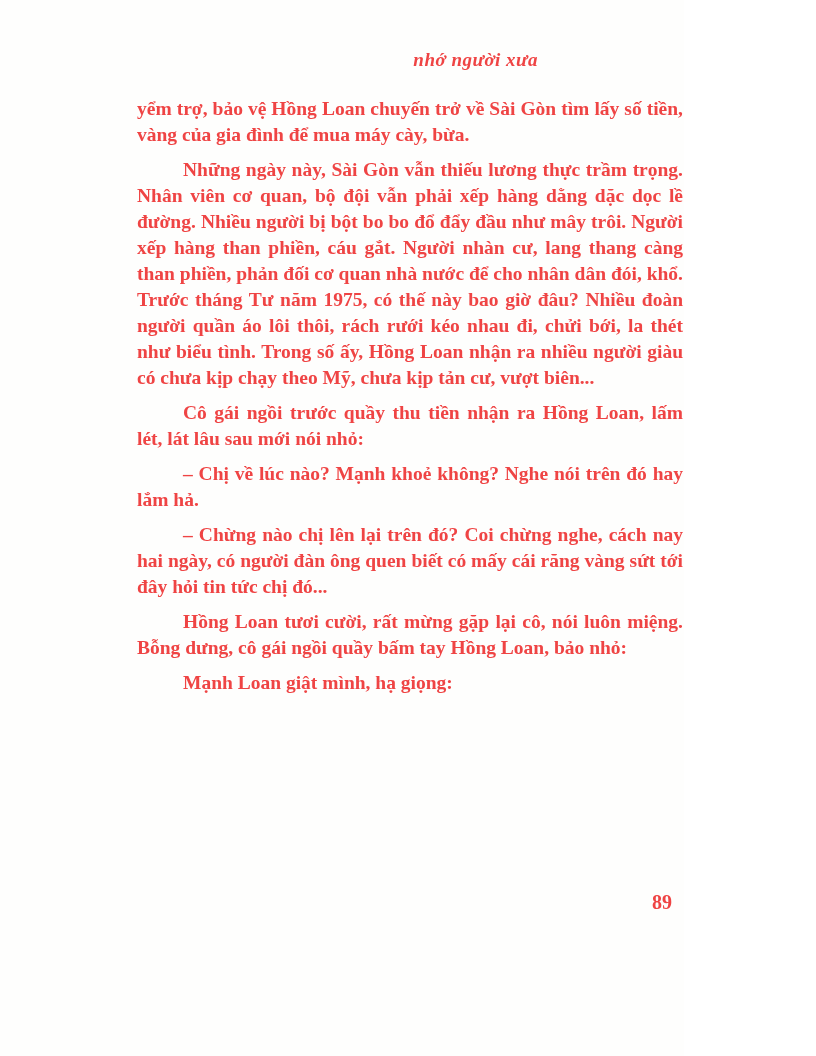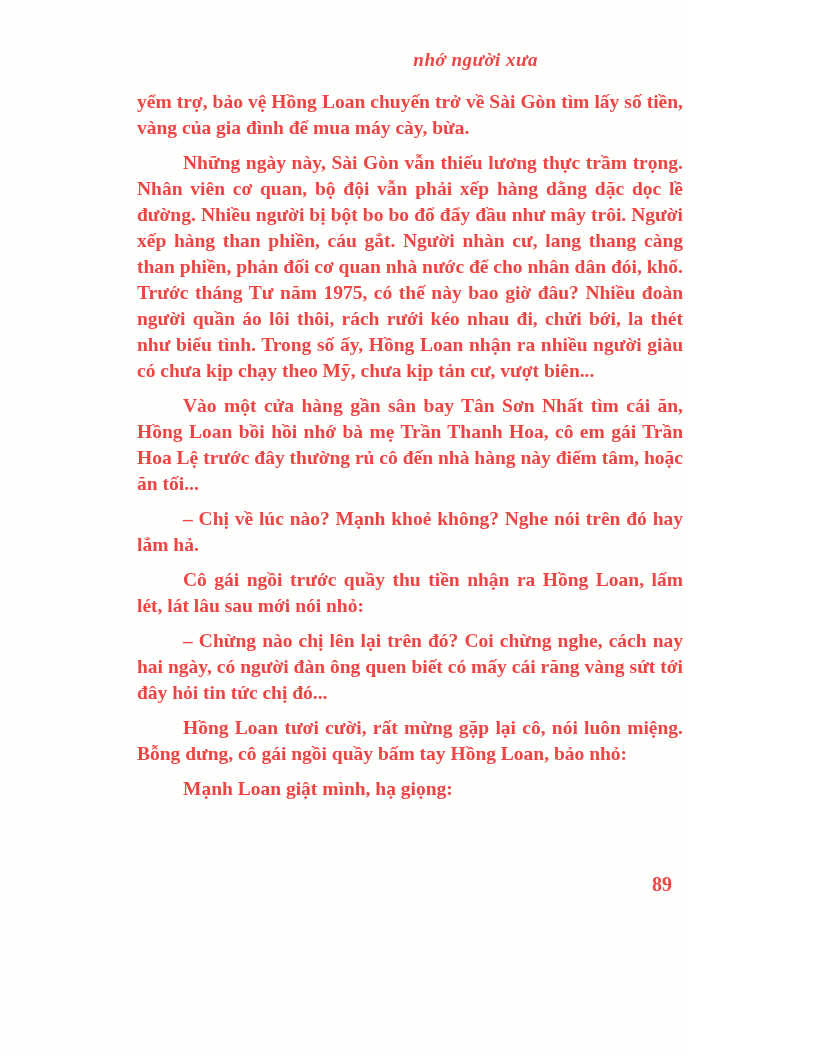--- a/index.html
+++ b/index.html
@@ -22,55 +22,54 @@
     right: 146px;
     font-size: 19px;
     font-weight: 700;
     font-style: italic;
     letter-spacing: 0.5px;
     white-space: nowrap;
   }
   .text-block {
     position: absolute;
     left: 137px;
-    top: 89px;
+    top: 96px;
     width: 546px;
     font-size: 19.5px;
     line-height: 26px;
     font-weight: 700;
     text-align: justify;
   }
   .text-block p {
     margin: 0 0 9px 0;
     text-indent: 46px;
   }
   .text-block p.continuation {
     text-indent: 0;
   }
   .page-number {
     position: absolute;
     left: 652px;
-    top: 873px;
+    top: 891px;
     font-size: 20px;
     font-weight: 700;
   }
 </style>
 </head>
 <body>
 
 <div class="page">
 
   <div class="running-header">nhớ người xưa</div>
 
   <div class="text-block">
     <p class="continuation">yểm trợ, bảo vệ Hồng Loan chuyến trở về Sài Gòn tìm lấy số tiền, vàng của gia đình để mua máy cày, bừa.</p>
     <p>Những ngày này, Sài Gòn vẫn thiếu lương thực trầm trọng. Nhân viên cơ quan, bộ đội vẫn phải xếp hàng dằng dặc dọc lề đường. Nhiều người bị bột bo bo đổ đẩy đầu như mây trôi. Người xếp hàng than phiền, cáu gắt. Người nhàn cư, lang thang càng than phiền, phản đối cơ quan nhà nước để cho nhân dân đói, khổ. Trước tháng Tư năm 1975, có thế này bao giờ đâu? Nhiều đoàn người quần áo lôi thôi, rách rưới kéo nhau đi, chửi bới, la thét như biểu tình. Trong số ấy, Hồng Loan nhận ra nhiều người giàu có chưa kịp chạy theo Mỹ, chưa kịp tản cư, vượt biên...</p>
-    <p>Vào một cửa hàng gần sân bay Tân Sơn Nhất tìm cái ăn, Hồng Loan bồi hồi nhớ bà mẹ Trần Thanh Hoa, cô em gái Trần Hoa Lệ trước đây thường rủ cô đến nhà hàng này điểm tâm, hoặc ăn tối...</p>
+    <p>Cô gái ngồi trước quầy thu tiền nhận ra Hồng Loan, lấm lét, lát lâu sau mới nói nhỏ:</p>
     <p>– Chị về lúc nào? Mạnh khoẻ không? Nghe nói trên đó hay lắm hả.</p>
-    <p>Cô gái ngồi trước quầy thu tiền nhận ra Hồng Loan, lấm lét, lát lâu sau mới nói nhỏ:</p>
     <p>– Chừng nào chị lên lại trên đó? Coi chừng nghe, cách nay hai ngày, có người đàn ông quen biết có mấy cái răng vàng sứt tới đây hỏi tin tức chị đó...</p>
     <p>Hồng Loan tươi cười, rất mừng gặp lại cô, nói luôn miệng. Bỗng dưng, cô gái ngồi quầy bấm tay Hồng Loan, bảo nhỏ:</p>
     <p>Mạnh Loan giật mình, hạ giọng:</p>
   </div>
 
   <div class="page-number">89</div>
 
 </div>
 
 </body></html>

